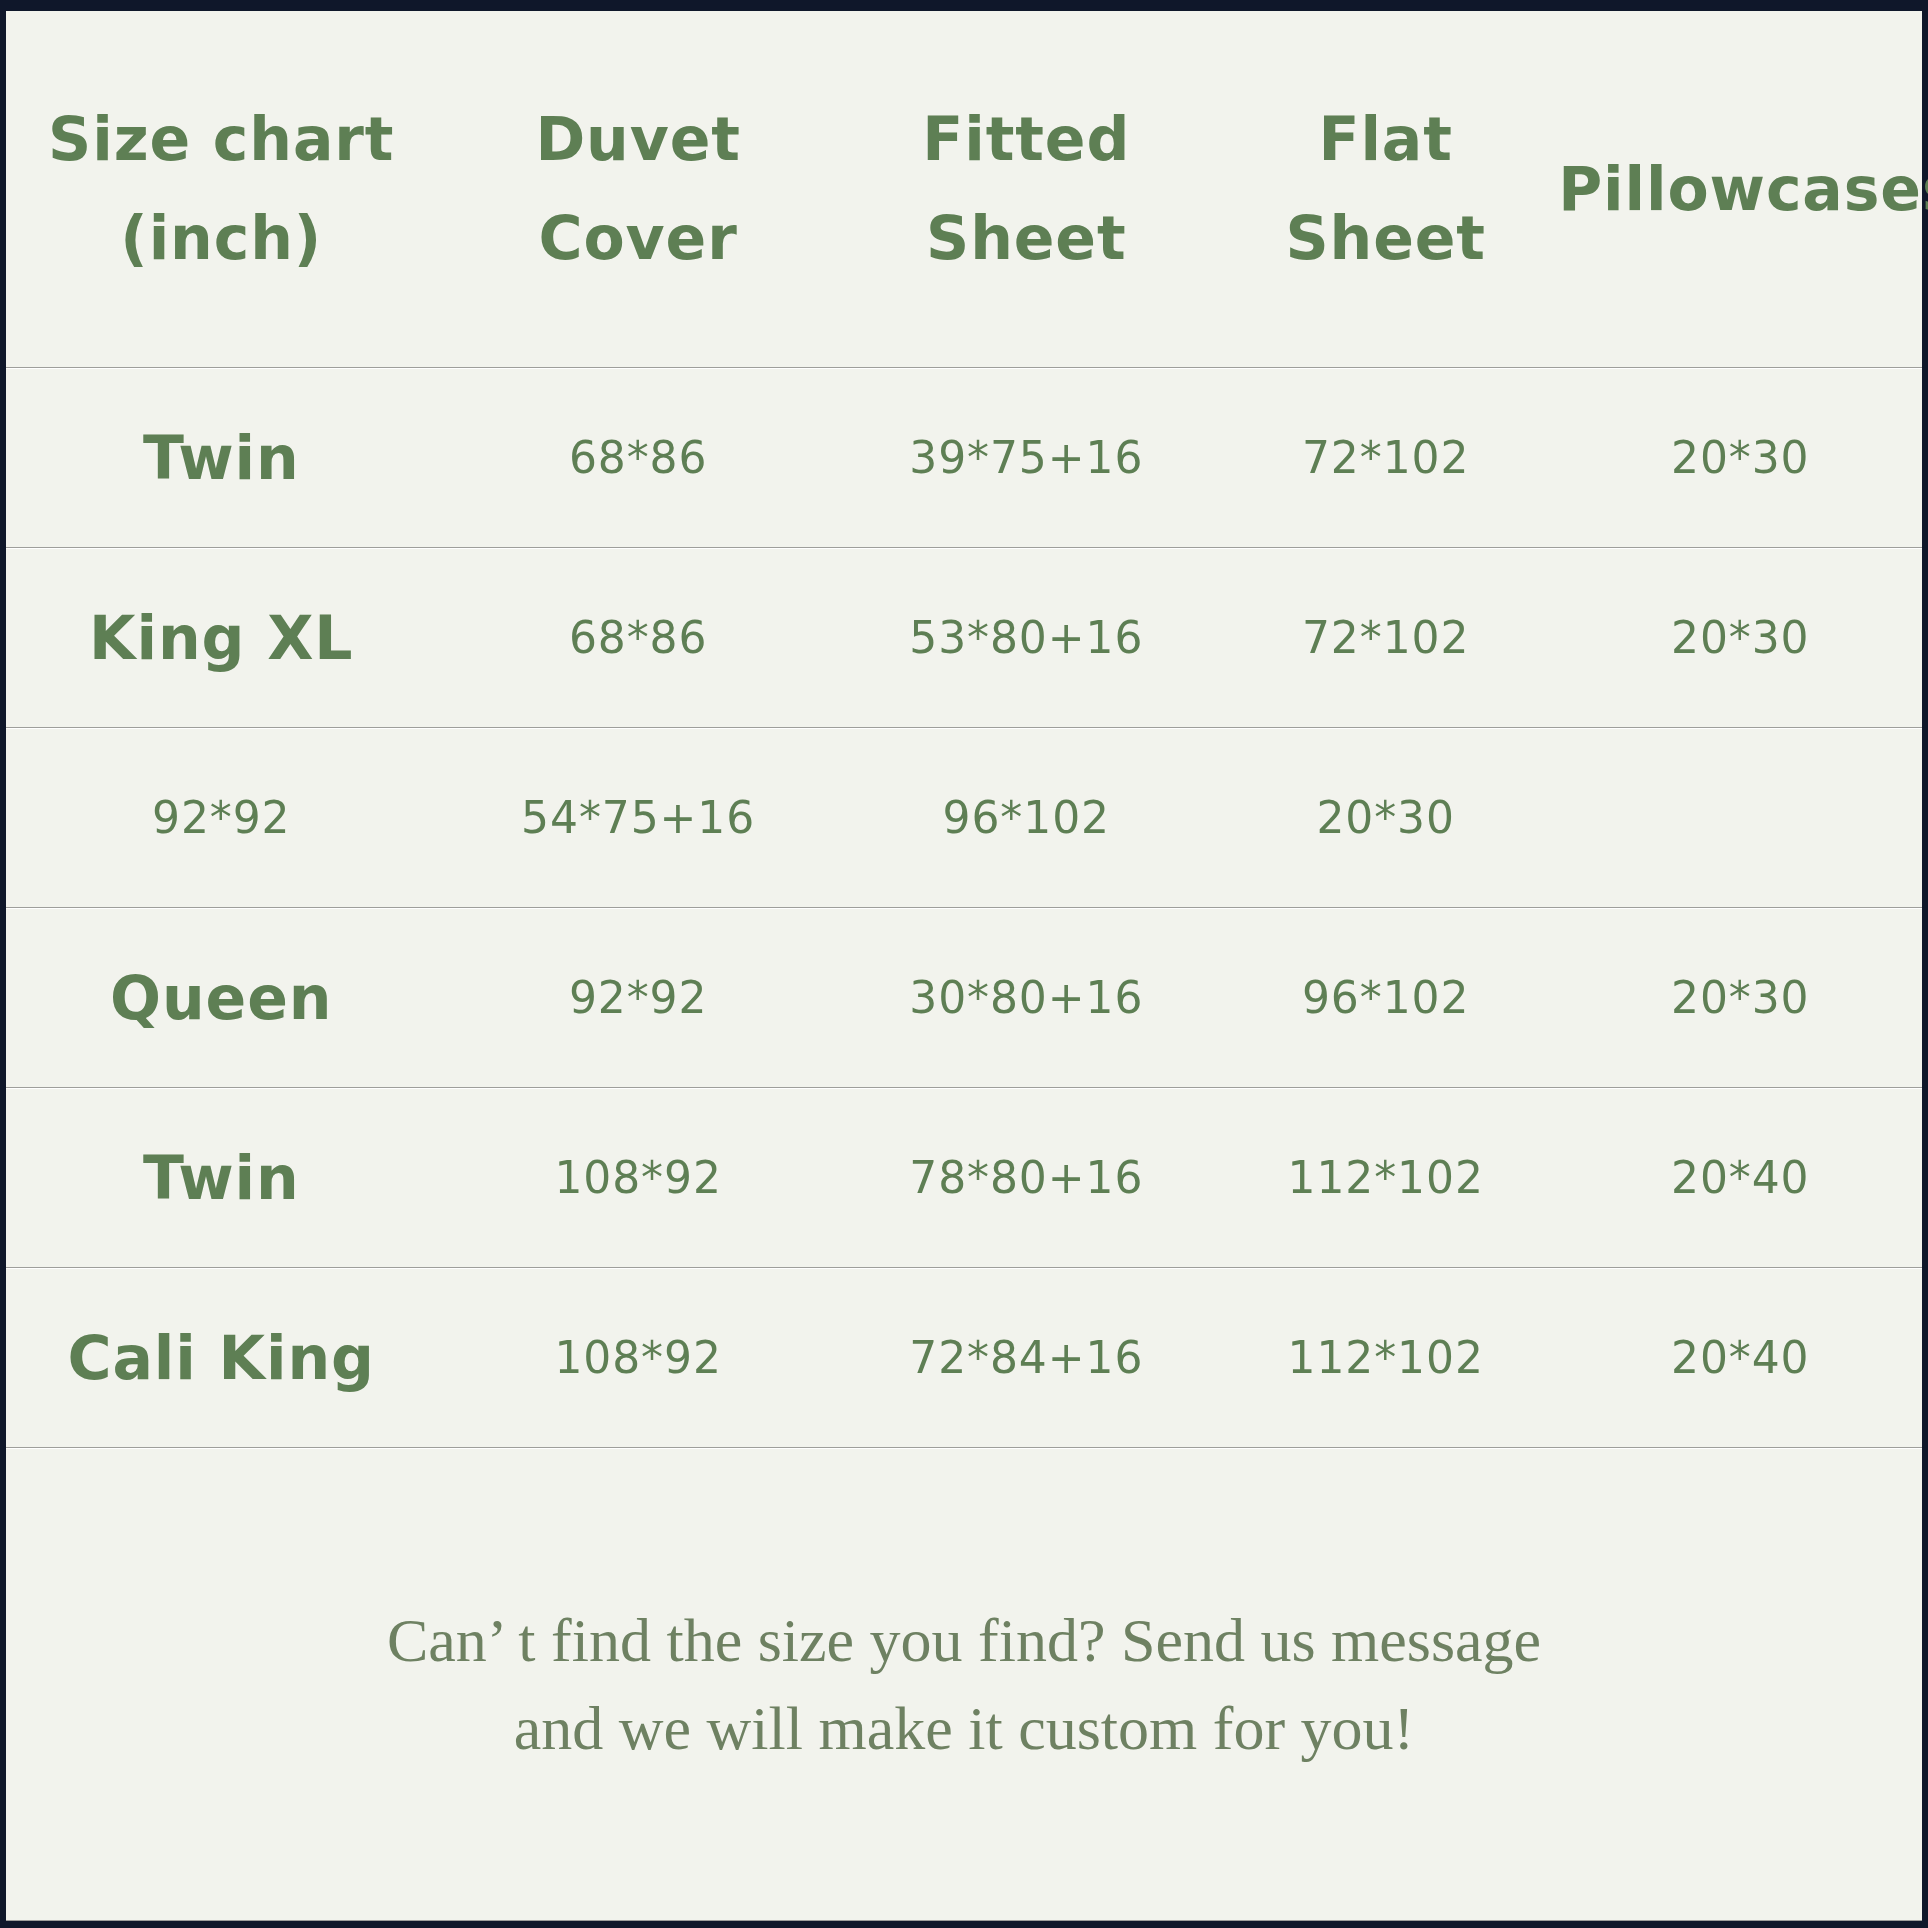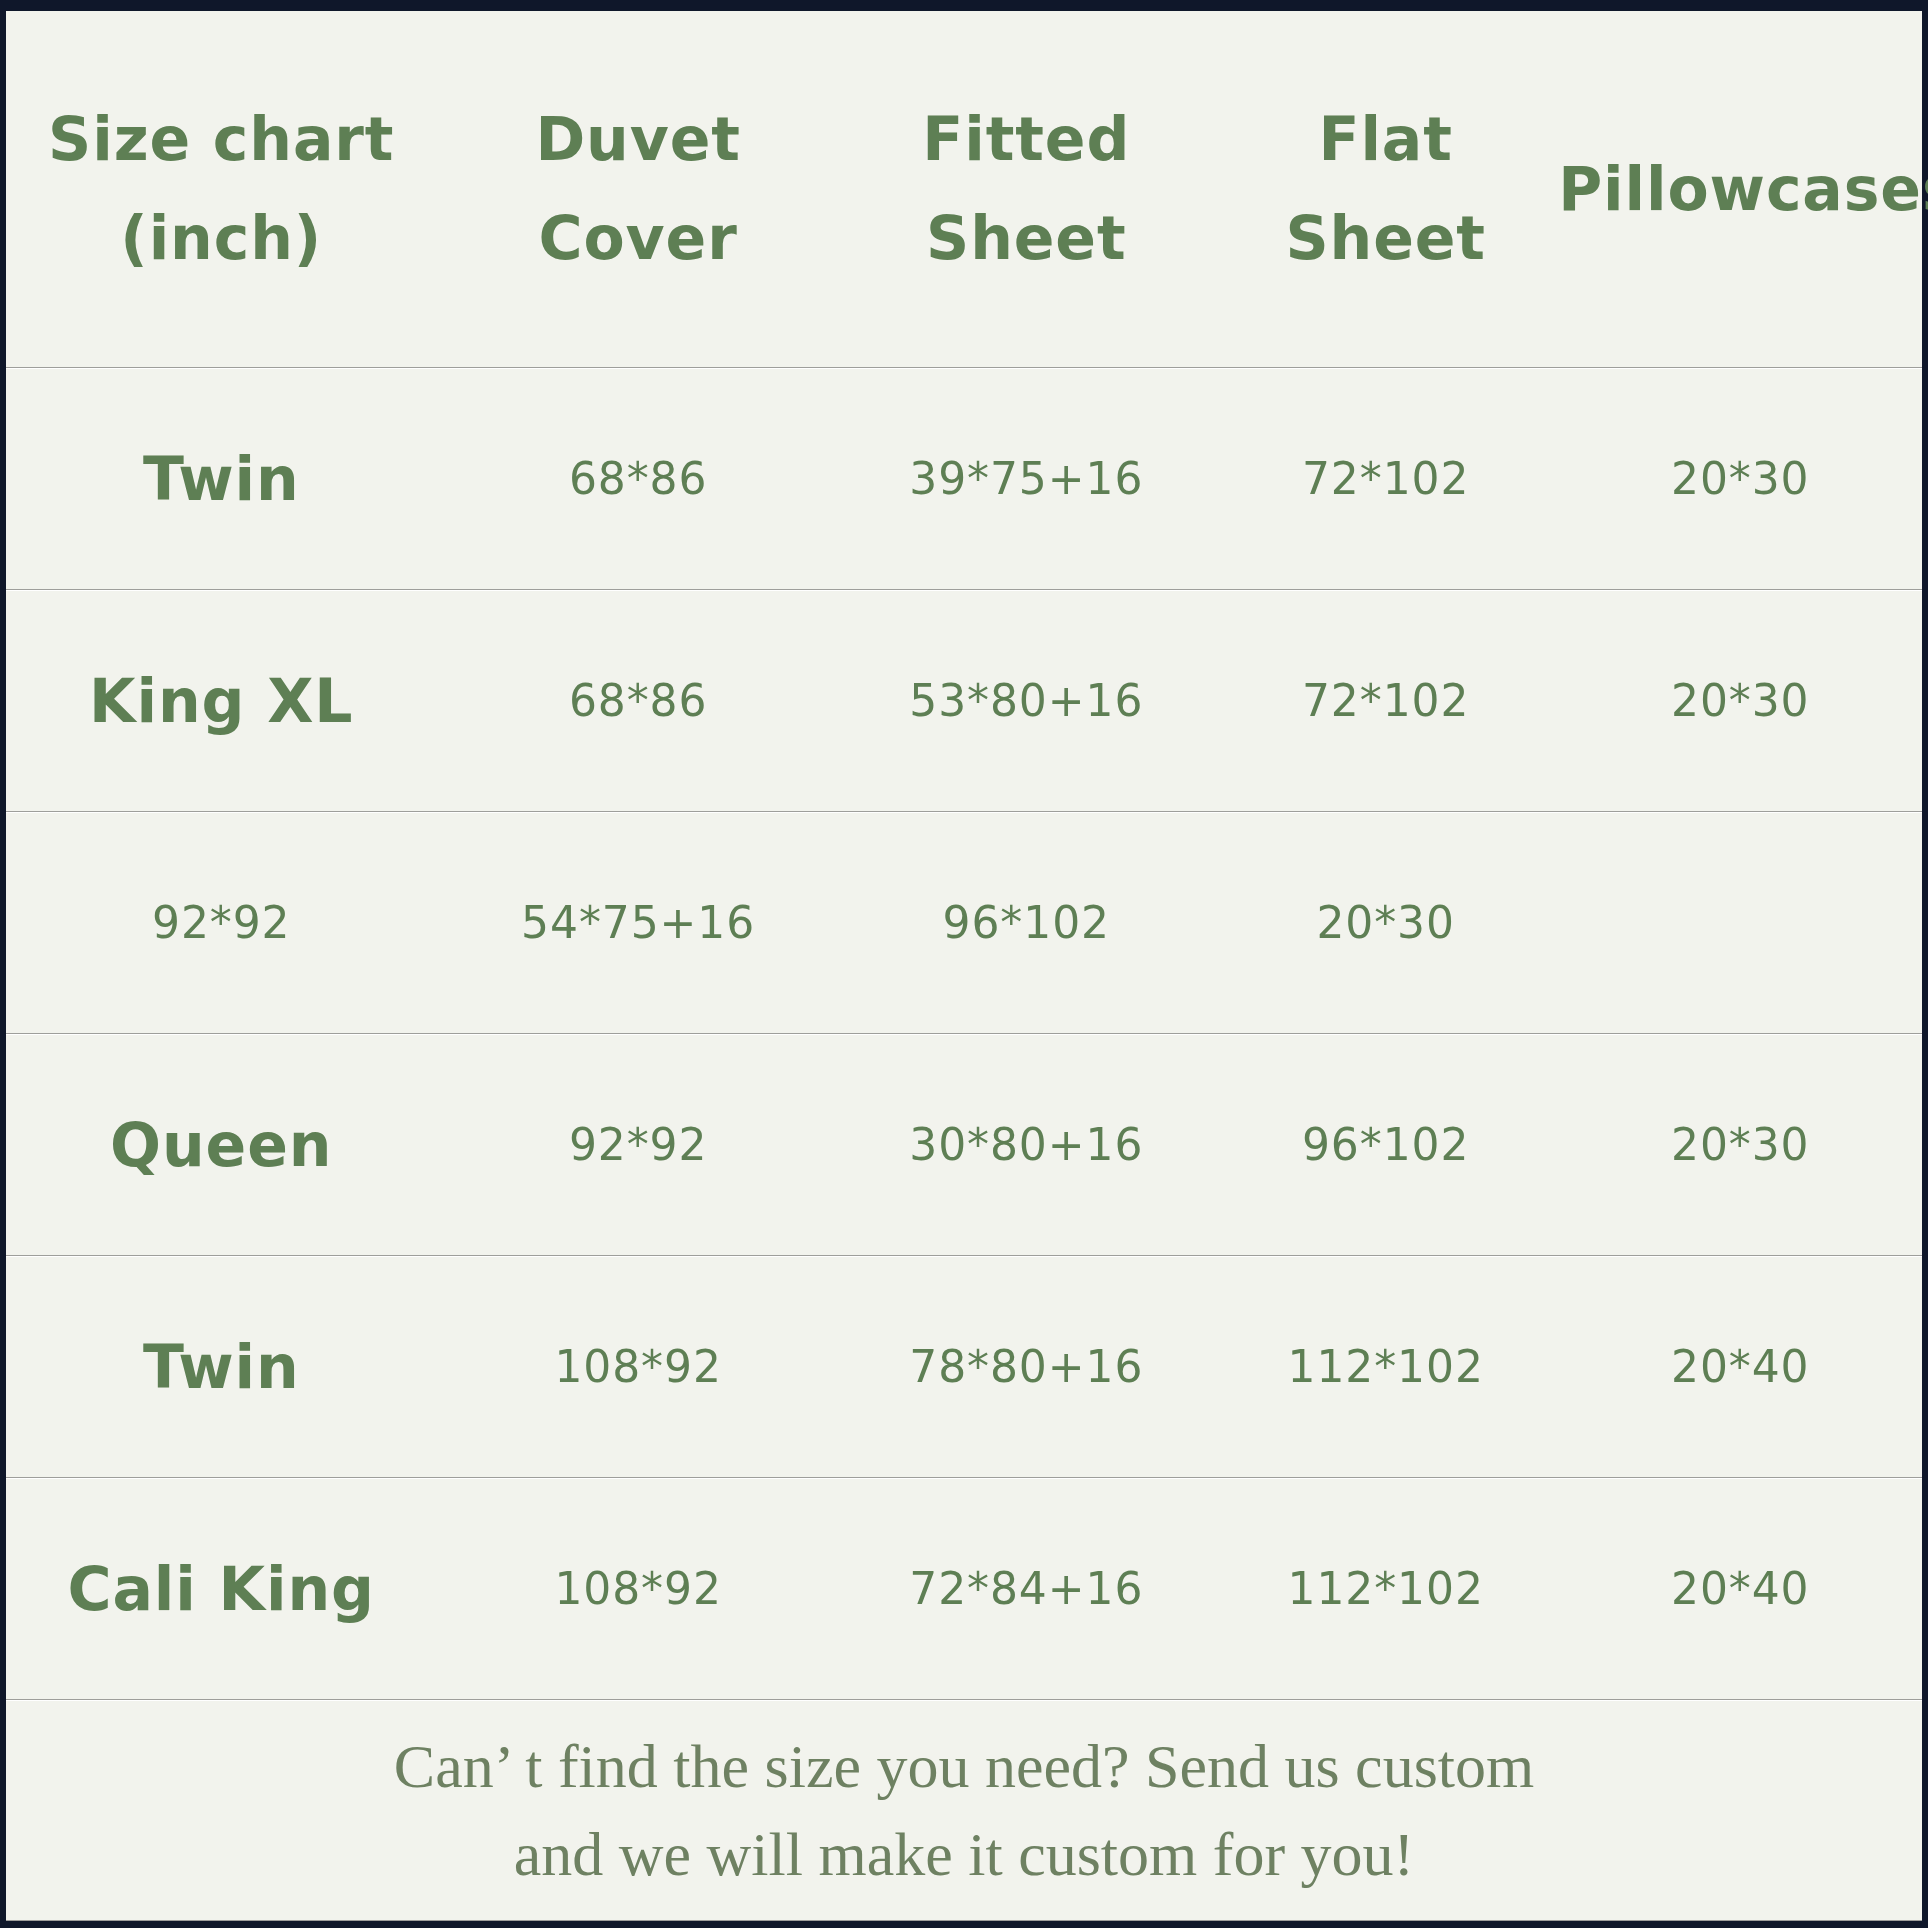--- a/index.html
+++ b/index.html
@@ -41,21 +41,21 @@
     text-align: center;
     font-size: 60px;
     font-weight: 700;
     line-height: 1.65;
     letter-spacing: 0.9px;
     white-space: nowrap;
     overflow: visible;
   }
   .header-cell .hline { display: block; }
   .data-row {
-    height: 222px;
+    height: 180px;
     border-top: 1.9px solid #9e9e9b;
     box-shadow: inset 0 0.9px 0 #ffffff;
     color: #5e7f54;
   }
   .cell {
     text-align: center;
     white-space: nowrap;
   }
   .size-cell {
     font-size: 60px;
@@ -152,19 +152,19 @@
 
     <div class="grid-row data-row">
       <div class="cell size-cell">Cali King</div>
       <div class="cell value-cell">108*92</div>
       <div class="cell value-cell">72*84+16</div>
       <div class="cell value-cell">112*102</div>
       <div class="cell value-cell">20*40</div>
     </div>
 
     <div class="footer">
-      <span>Can’ t find the size you need? Send us custom</span>
+      <span>Can’ t find the size you find? Send us message</span>
       <span>and we will make it custom for you!</span>
     </div>
 
   </div>
 </div>
 
 
 </body></html>

